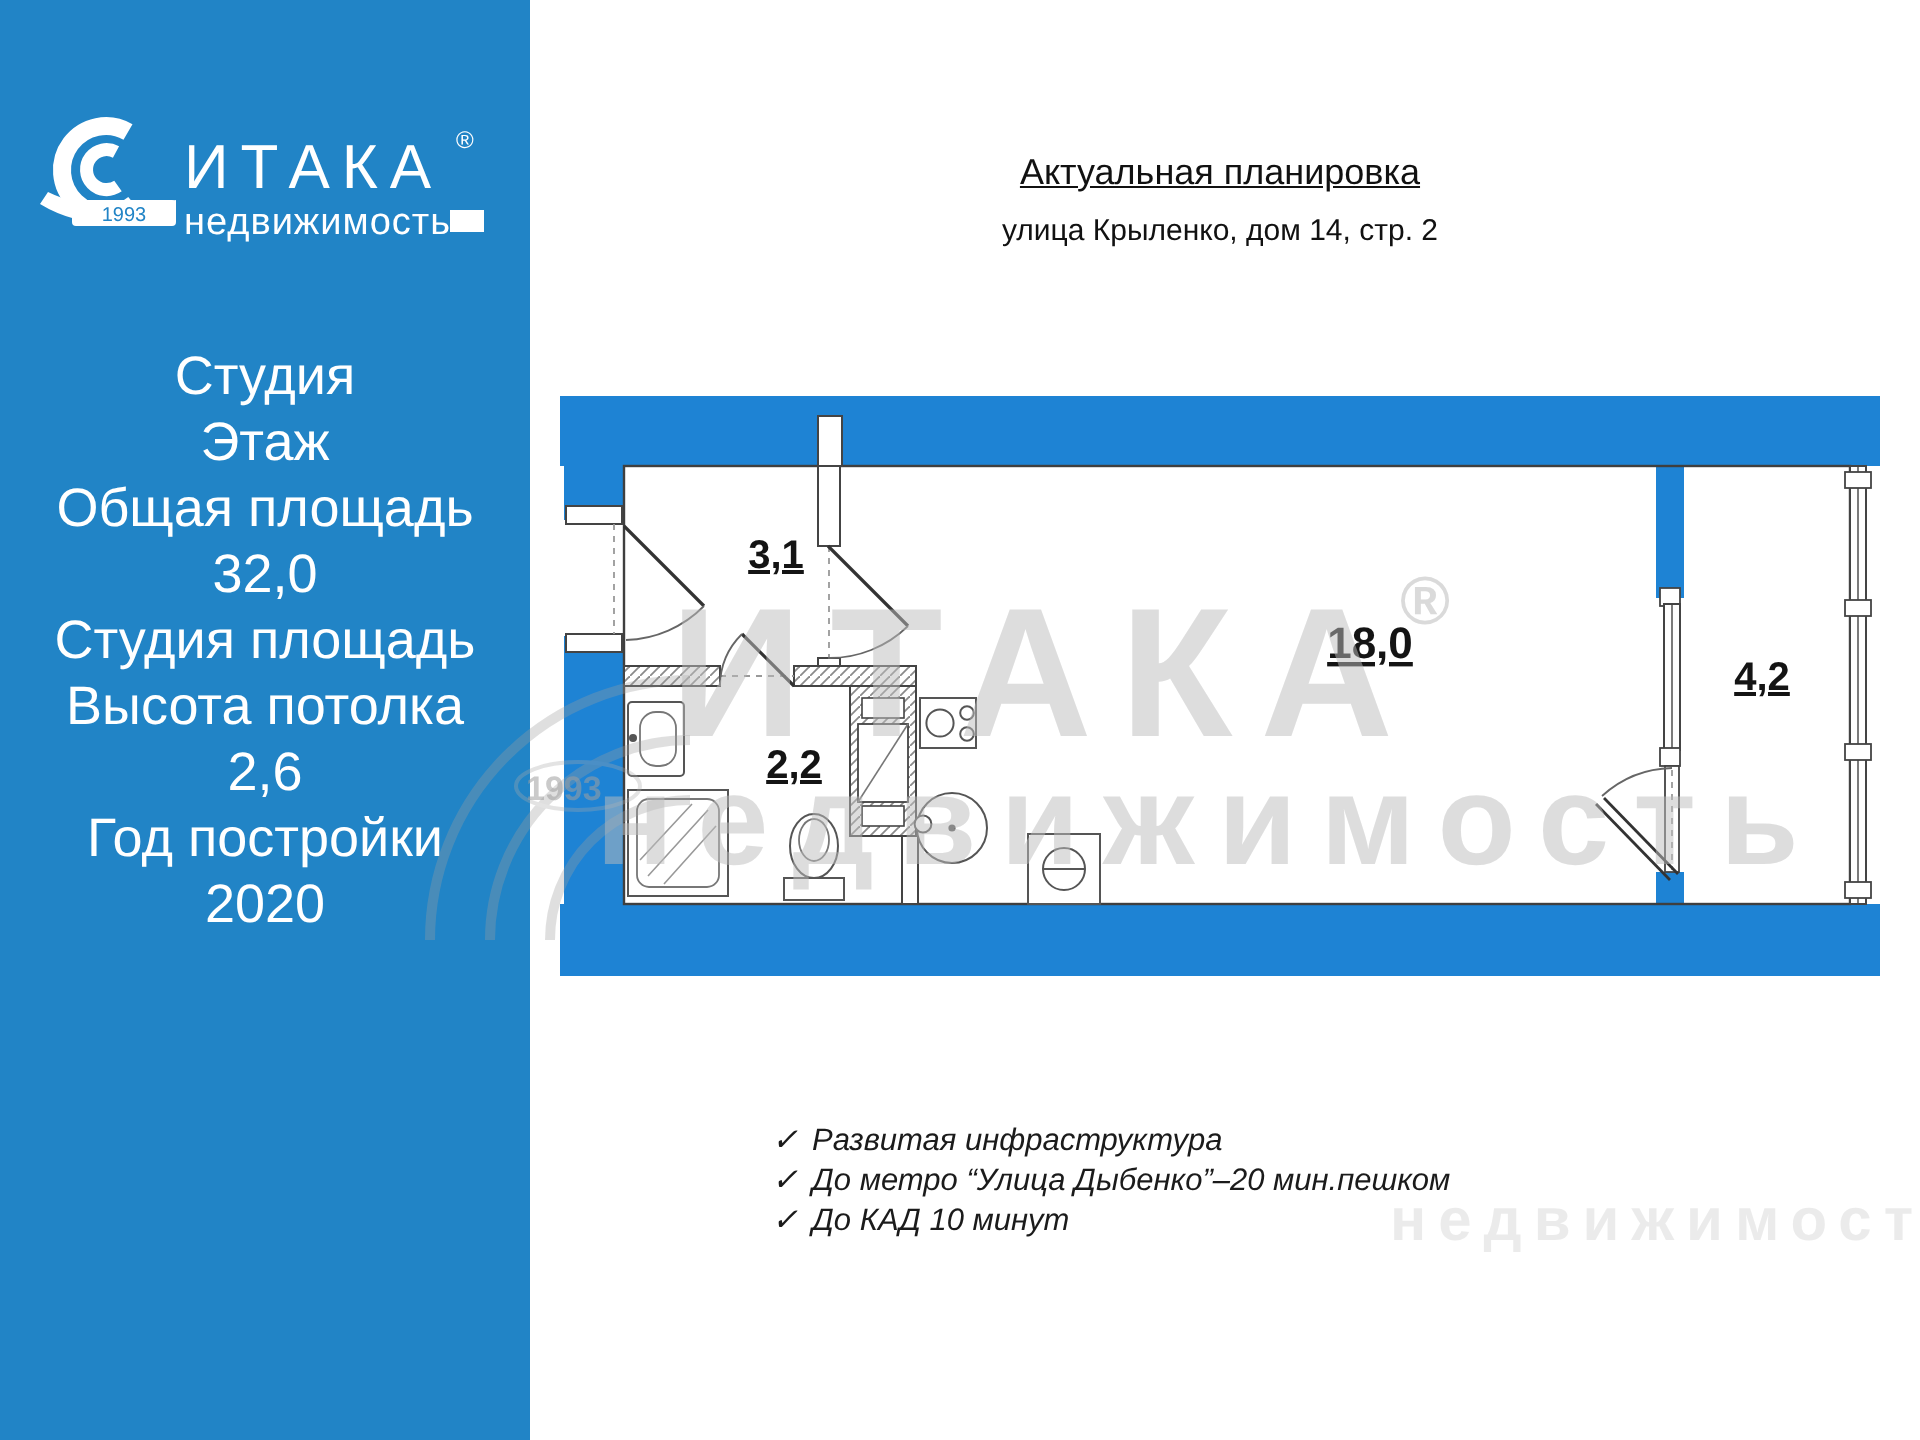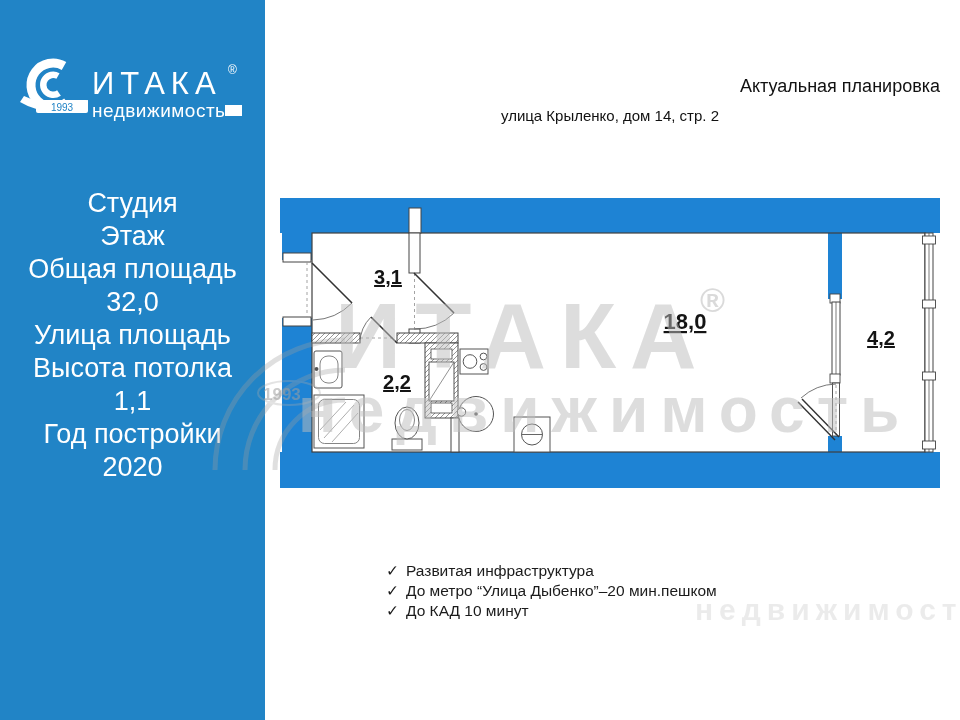--- a/index.html
+++ b/index.html
@@ -2,39 +2,39 @@
 <html><head>
 <meta charset="utf-8">
 <style>
   html,body{margin:0;padding:0;background:#fff;font-family:"Liberation Sans",sans-serif;}
   .page{position:relative;width:960px;height:720px;background:#ffffff;overflow:hidden;}
 
   
   .sidebar{position:absolute;left:0;top:0;width:265px;height:720px;background:#2184c6;z-index:1;}
   .logo{position:absolute;left:18px;top:52px;width:230px;height:84px;}
   .details{position:absolute;left:0;top:172px;width:265px;text-align:center;color:#ffffff;
-           font-size:27px;line-height:33px;font-weight:400;margin-top:15px;}
+           font-size:27px;line-height:33px;font-weight:400;}
   .details div{white-space:nowrap;}
 
   
   .header{position:absolute;left:280px;top:0;width:660px;text-align:center;z-index:4;color:#111;}
-  .header .title{position:absolute;left:0;top:76px;width:660px;font-size:18px;text-align:right;}
+  .header .title{position:absolute;left:0;top:76px;width:660px;font-size:18px;text-decoration:underline;}
   .header .address{position:absolute;left:0;top:107px;width:660px;font-size:15px;}
 
   
   .plan{position:absolute;left:280px;top:198px;z-index:2;}
   .plan text{font-family:"Liberation Sans",sans-serif;font-weight:bold;text-decoration:underline;fill:#141414;}
 
   
   .watermark{position:absolute;left:0;top:0;width:960px;height:720px;z-index:3;pointer-events:none;}
   .watermark text{font-family:"Liberation Sans",sans-serif;font-weight:bold;}
 
   
   .features{position:absolute;left:386px;top:561px;z-index:4;font-size:15.5px;line-height:19.8px;color:#1b1b1b;}
-  .features .row{white-space:nowrap;}
+  .features .row{white-space:nowrap;font-style:italic;}
   .features .check{display:inline-block;width:20px;color:#1b1b1b;}
 </style>
 </head>
 <body>
 
 <div class="page">
 
   <div class="sidebar">
     <svg class="logo" viewBox="0 0 230 84">
       <g>
@@ -48,23 +48,23 @@
       <text x="210" y="22" font-size="12" fill="#ffffff" style="text-decoration:none">®</text>
       <text x="74" y="65" font-size="19" letter-spacing="0.5" fill="#ffffff" style="text-decoration:none">недвижимость</text>
       <rect x="207" y="53" width="17" height="11" fill="#ffffff"></rect>
     </svg>
 
     <div class="details">
       <div>Студия</div>
       <div>Этаж</div>
       <div>Общая площадь</div>
       <div>32,0</div>
-      <div>Улица площадь</div>
+      <div>Студия площадь</div>
       <div>Высота потолка</div>
-      <div>1,1</div>
+      <div>2,6</div>
       <div>Год постройки</div>
       <div>2020</div>
     </div>
   </div>
 
   <div class="header">
     <div class="title">Актуальная планировка</div>
     <div class="address">улица Крыленко, дом 14, стр. 2</div>
   </div>
 

